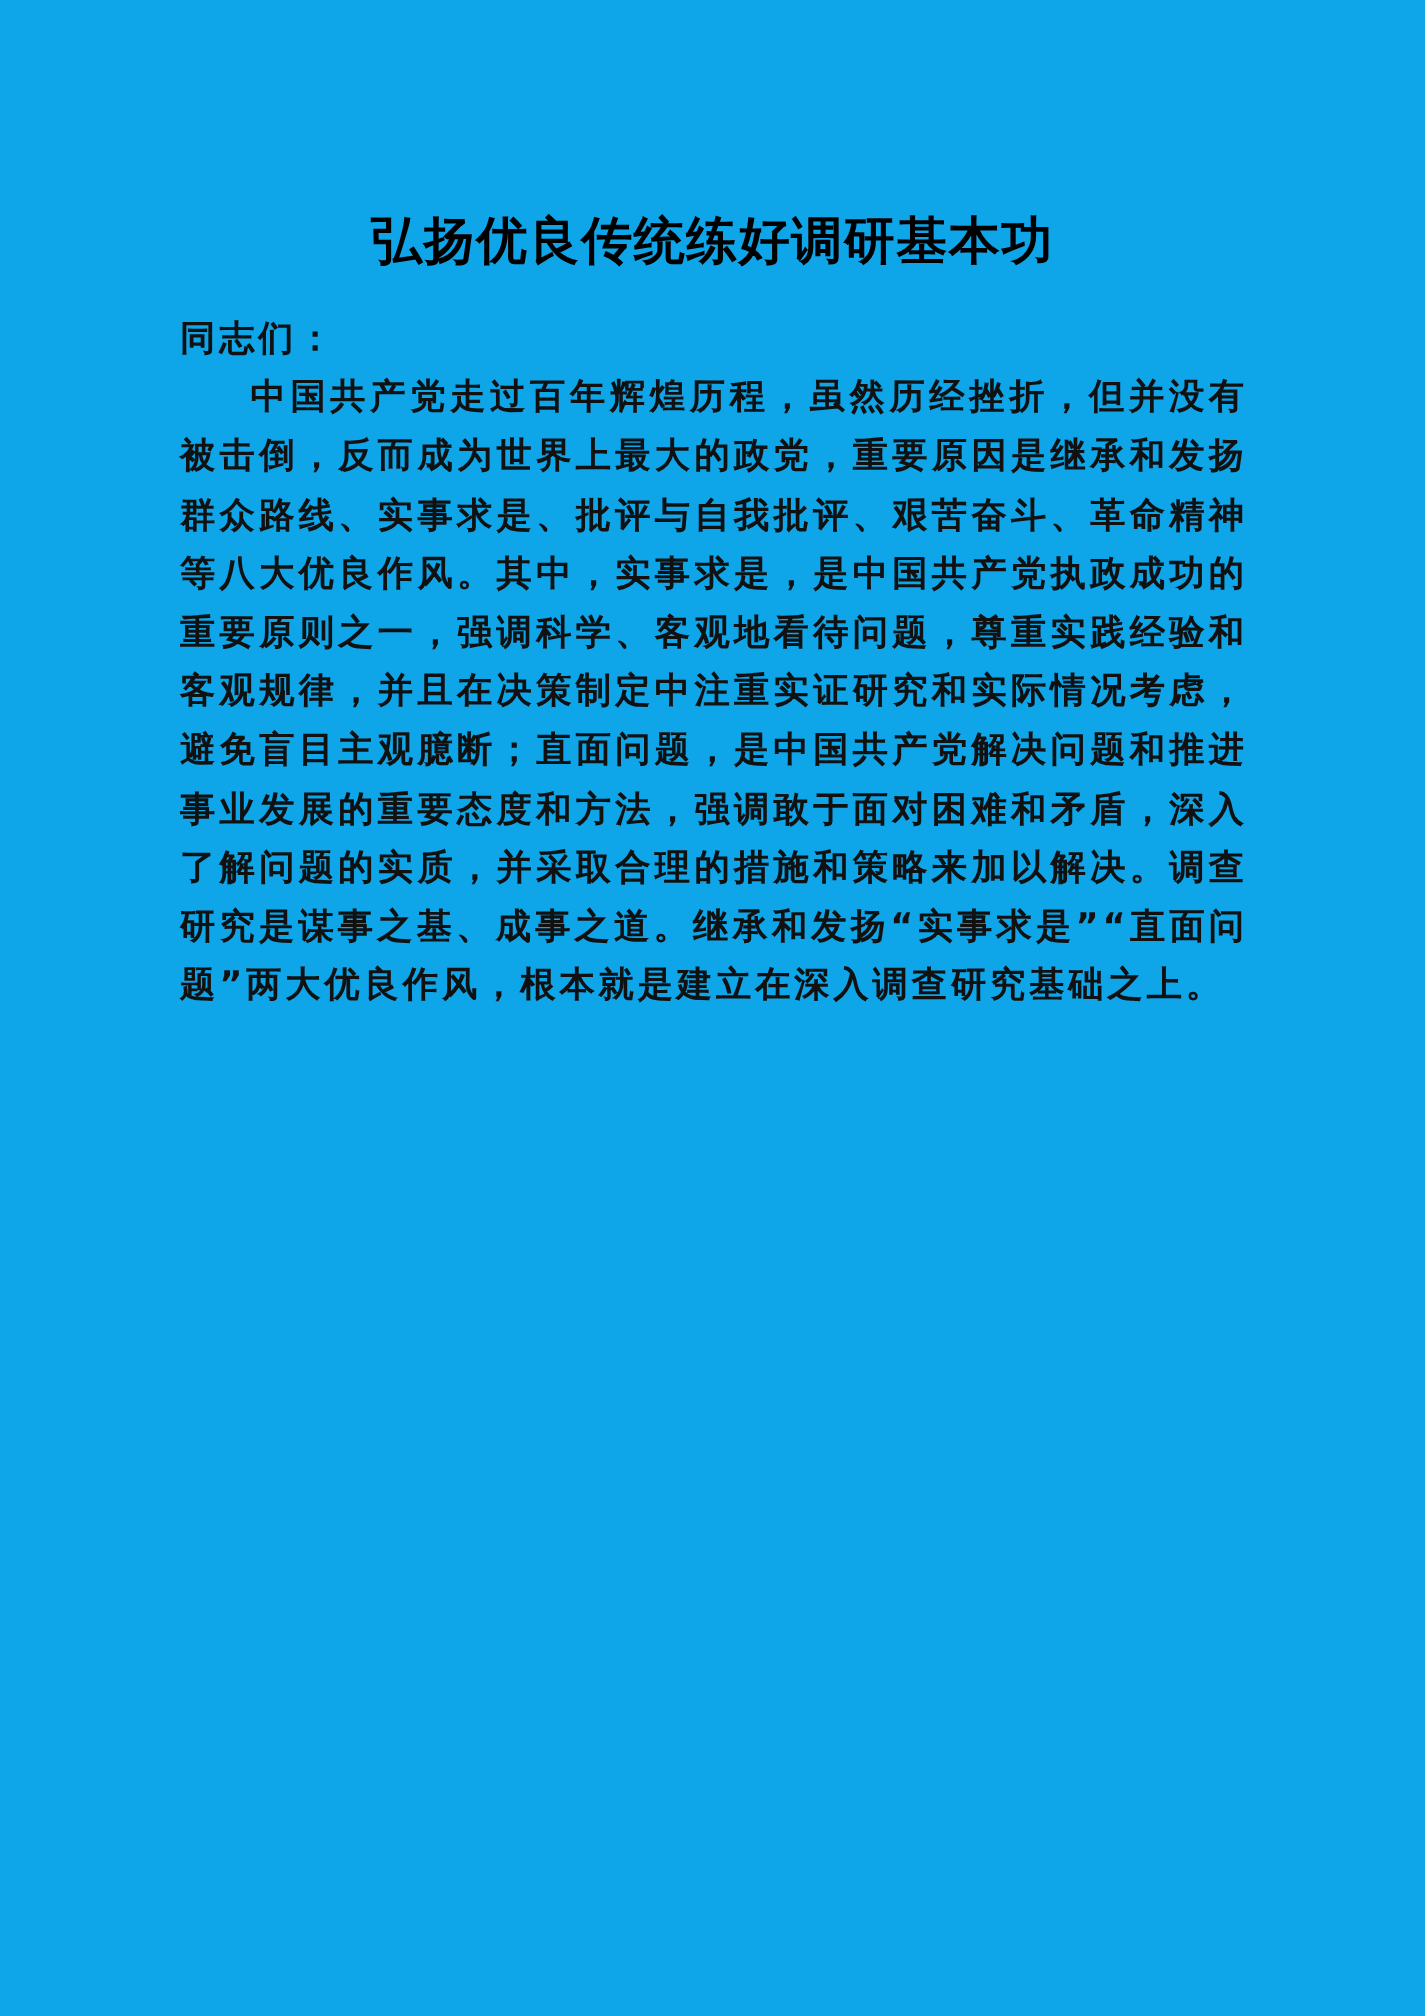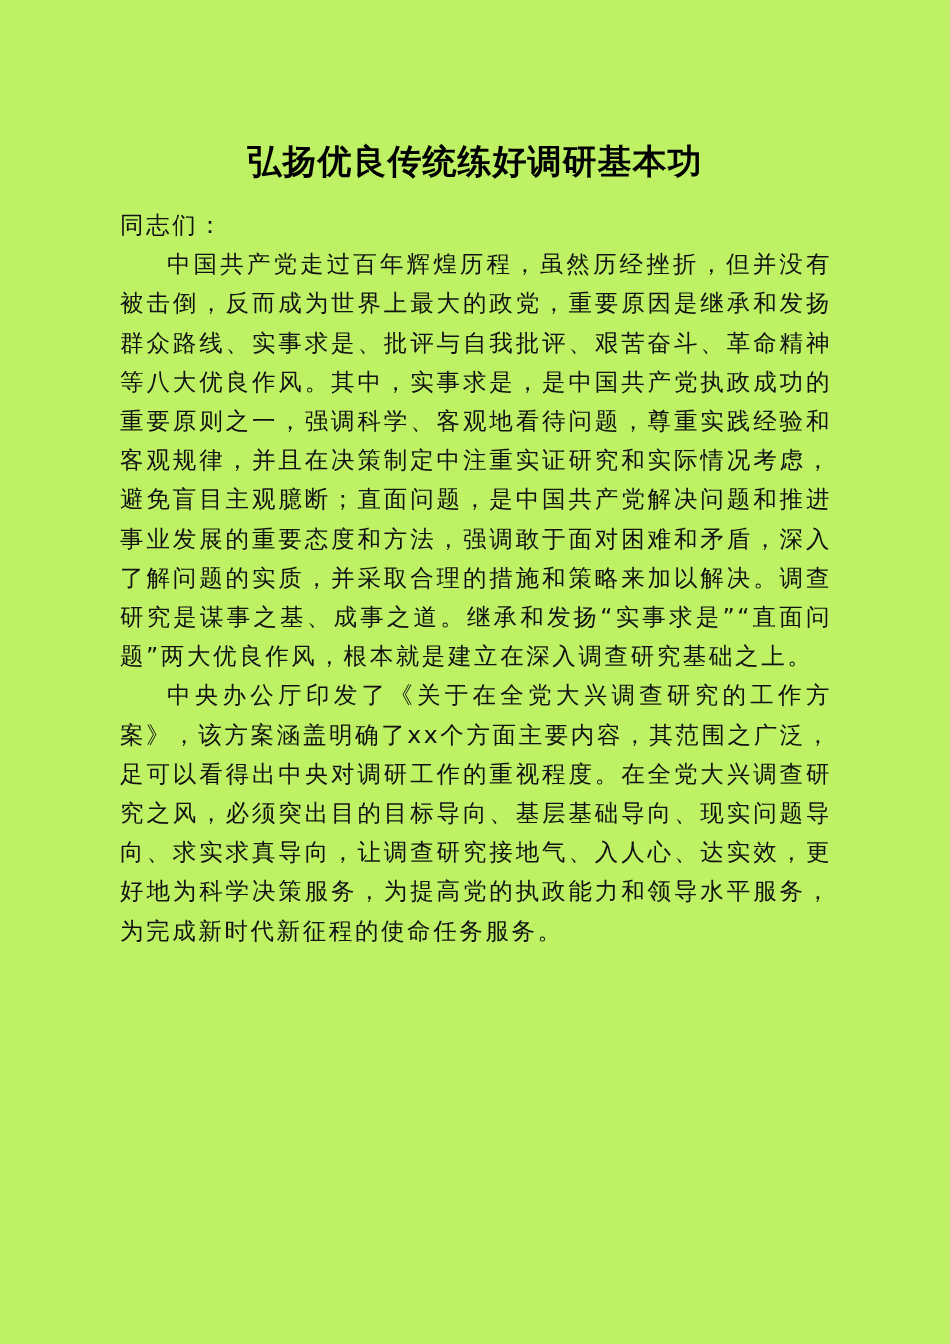--- a/index.html
+++ b/index.html
@@ -13,21 +13,21 @@
       position: relative;
       overflow: hidden;
       color: #111111;
     }
     .page {
       position: absolute;
       left: 0;
       top: 0;
       width: 950px;
       height: 1344px;
-      background: #bef264;
+      background: #0ea5e9;
     }
     .title {
       position: absolute;
       left: 0;
       top: 136px;
       width: 950px;
       text-align: center;
       font-family: "DejaVu Serif", "Liberation Serif", serif;
       font-weight: bold;
       font-size: 34px;
@@ -42,20 +42,21 @@
       width: 712px;
       font-family: "DejaVu Sans", "Liberation Sans", sans-serif;
       font-size: 23.5px;
       line-height: 39.2px;
       letter-spacing: 2.6px;
       text-align: justify;
       color: #111111;
     }
     .body-text p {
       margin: 0;
+      font-weight: bold;
     }
     .salutation {
       margin: 0;
     }
     .para {
       text-indent: 2em;
     }
     .heading {
       text-indent: 2em;
       font-weight: bold;
@@ -69,15 +70,14 @@
   </style>
 </head>
 <body>
 
 <div class="page">
   <div class="title">弘扬优良传统练好调研基本功</div>
 
   <div class="body-text">
     <p class="salutation">同志们：</p>
     <p class="para">中国共产党走过百年辉煌历程，虽然历经挫折，但并没有被击倒，反而成为世界上最大的政党，重要原因是继承和发扬群众路线、实事求是、批评与自我批评、艰苦奋斗、革命精神等八大优良作风。其中，实事求是，是中国共产党执政成功的重要原则之一，强调科学、客观地看待问题，尊重实践经验和客观规律，并且在决策制定中注重实证研究和实际情况考虑，避免盲目主观臆断；直面问题，是中国共产党解决问题和推进事业发展的重要态度和方法，强调敢于面对困难和矛盾，深入了解问题的实质，并采取合理的措施和策略来加以解决。调查研究是谋事之基、成事之道。继承和发扬“实事求是”“直面问题”两大优良作风，根本就是建立在深入调查研究基础之上。</p>
-    <p class="para">中央办公厅印发了《关于在全党大兴调查研究的工作方案》，该方案涵盖明确了xx个方面主要内容，其范围之广泛，足可以看得出中央对调研工作的重视程度。在全党大兴调查研究之风，必须突出目的目标导向、基层基础导向、现实问题导向、求实求真导向，让调查研究接地气、入人心、达实效，更好地为科学决策服务，为提高党的执政能力和领导水平服务，为完成新时代新征程的使命任务服务。</p>
   </div>
 </div>
 
 </body></html>

